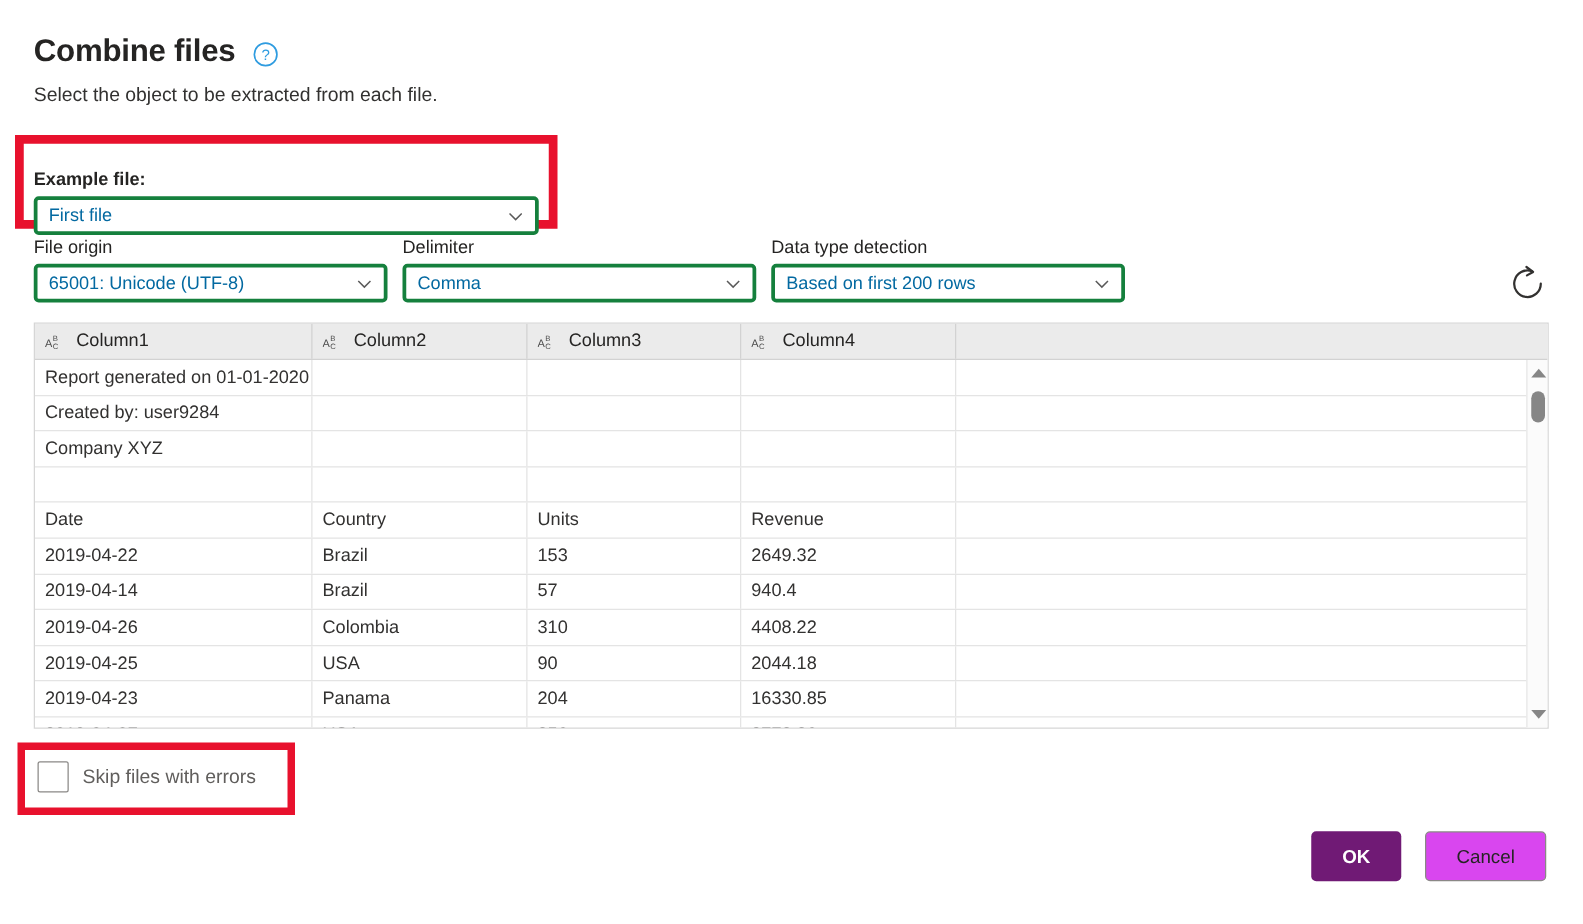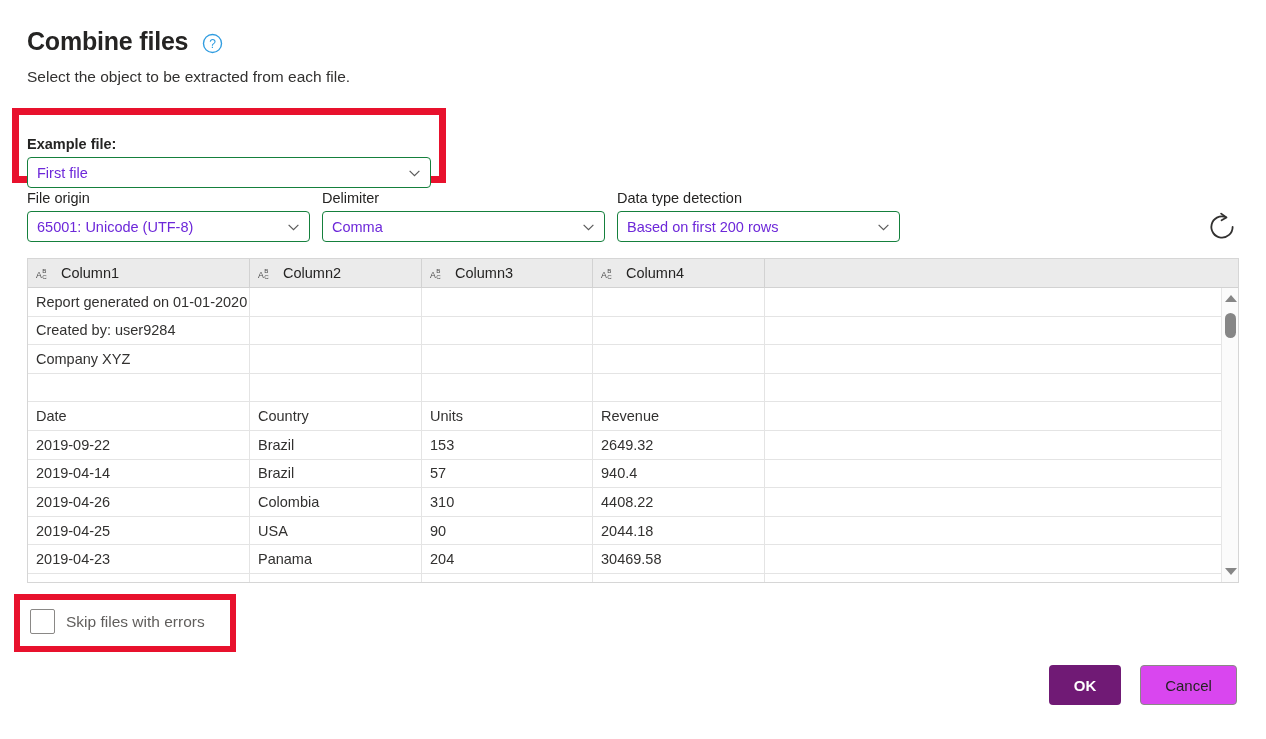--- a/index.html
+++ b/index.html
@@ -73,28 +73,28 @@
   }
   .field-label {
     font-size: 14.5px;
     color: #252423;
     margin-bottom: 5px;
     display: block;
   }
   .combobox {
     position: relative;
     height: 31px;
-    border: 1px solid #15803d;
+    border: 3px solid #15803d;
     border-radius: 4px;
     background: #ffffff;
     display: flex;
     align-items: center;
     padding: 0 30px 0 9px;
     font-size: 14.5px;
-    color: #6d28d9;
+    color: #0369a1;
     cursor: pointer;
     white-space: nowrap;
     overflow: hidden;
   }
   .combobox .chev {
     position: absolute;
     right: 9px;
     top: 50%;
     transform: translateY(-50%);
     width: 13px;
@@ -391,21 +391,21 @@
         <div class="cell filler"></div>
       </div>
       <div class="grow">
         <div class="cell w1">Date</div>
         <div class="cell w2">Country</div>
         <div class="cell w3">Units</div>
         <div class="cell w4">Revenue</div>
         <div class="cell filler"></div>
       </div>
       <div class="grow">
-        <div class="cell w1">2019-09-22</div>
+        <div class="cell w1">2019-04-22</div>
         <div class="cell w2">Brazil</div>
         <div class="cell w3">153</div>
         <div class="cell w4">2649.32</div>
         <div class="cell filler"></div>
       </div>
       <div class="grow">
         <div class="cell w1">2019-04-14</div>
         <div class="cell w2">Brazil</div>
         <div class="cell w3">57</div>
         <div class="cell w4">940.4</div>
@@ -422,21 +422,21 @@
         <div class="cell w1">2019-04-25</div>
         <div class="cell w2">USA</div>
         <div class="cell w3">90</div>
         <div class="cell w4">2044.18</div>
         <div class="cell filler"></div>
       </div>
       <div class="grow">
         <div class="cell w1">2019-04-23</div>
         <div class="cell w2">Panama</div>
         <div class="cell w3">204</div>
-        <div class="cell w4">30469.58</div>
+        <div class="cell w4">16330.85</div>
         <div class="cell filler"></div>
       </div>
       <div class="grow">
         <div class="cell w1">2019-04-07</div>
         <div class="cell w2">USA</div>
         <div class="cell w3">356</div>
         <div class="cell w4">3772.26</div>
         <div class="cell filler"></div>
       </div>
     </div>

